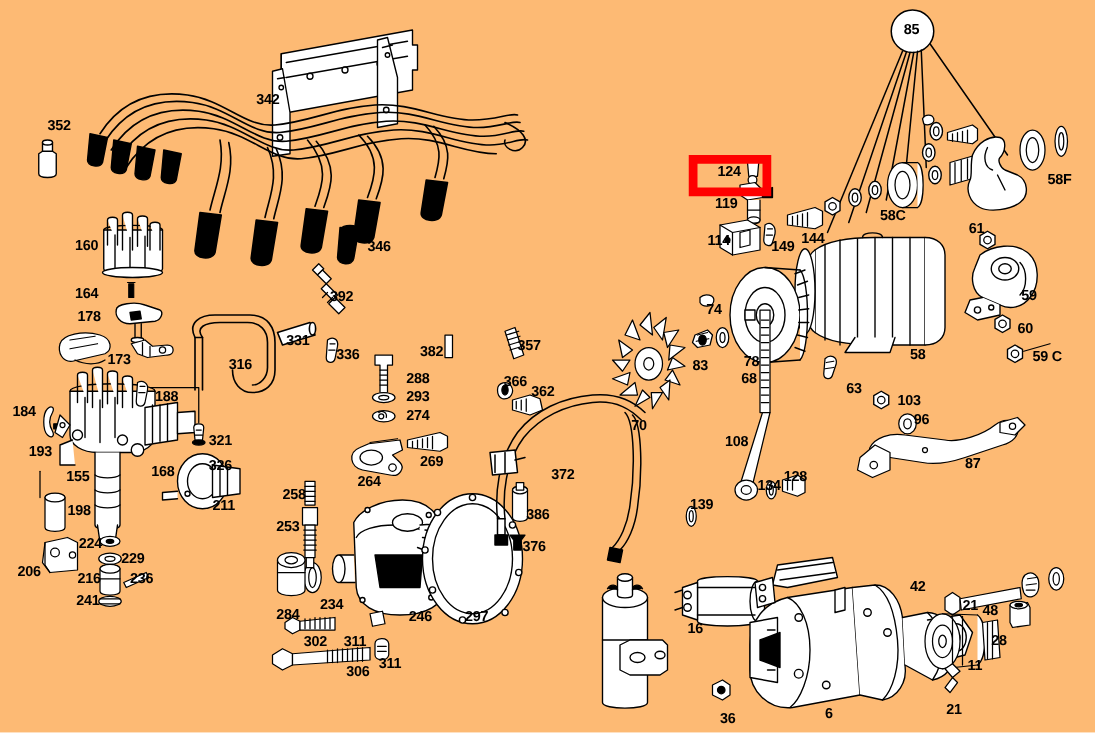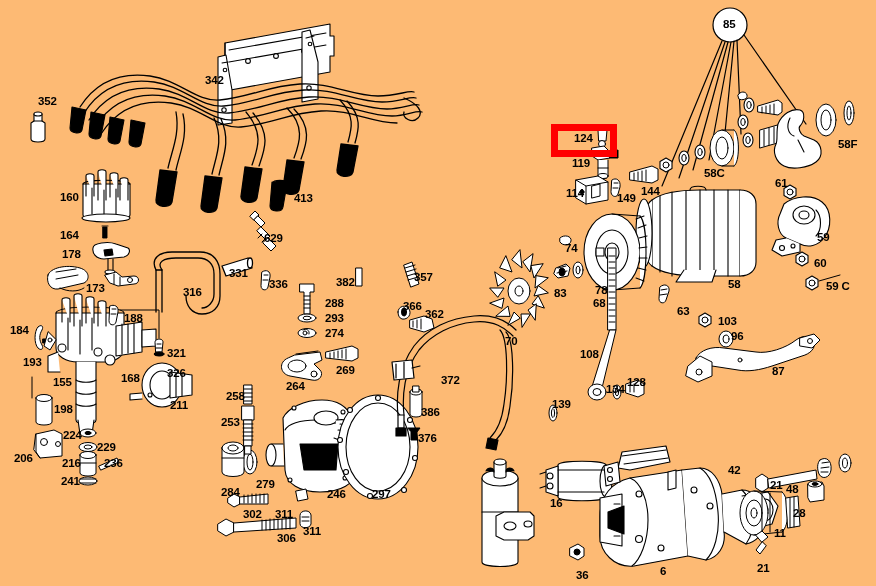--- a/index.html
+++ b/index.html
@@ -636,22 +636,22 @@
         <path d="M756,535 L762,531 L768,537 L762,542 Z" fill="#fff"></path>
         <path d="M762,542 L756,550 L760,554 L766,546 Z" fill="#fff"></path>
       </g>
     </g>
   </svg>
 
   <div class="callout" style="left:723px; top:19px;">85</div>
 
   <div class="callout" style="left:38px;  top:96px;">352</div>
   <div class="callout" style="left:205px; top:75px;">342</div>
-  <div class="callout" style="left:294px; top:193px;">413</div>
-  <div class="callout" style="left:264px; top:233px;">629</div>
+  <div class="callout" style="left:294px; top:193px;">346</div>
+  <div class="callout" style="left:264px; top:233px;">392</div>
   <div class="callout" style="left:60px;  top:192px;">160</div>
   <div class="callout" style="left:60px;  top:230px;">164</div>
   <div class="callout" style="left:62px;  top:249px;">178</div>
   <div class="callout" style="left:86px;  top:283px;">173</div>
   <div class="callout" style="left:124px; top:313px;">188</div>
   <div class="callout" style="left:10px;  top:325px;">184</div>
   <div class="callout" style="left:23px;  top:357px;">193</div>
   <div class="callout" style="left:53px;  top:377px;">155</div>
   <div class="callout" style="left:121px; top:373px;">168</div>
   <div class="callout" style="left:10px;  top:404px;margin-left:44px;">198</div>
@@ -672,21 +672,21 @@
   <div class="callout" style="left:325px; top:313px;">293</div>
   <div class="callout" style="left:325px; top:328px;">274</div>
   <div class="callout" style="left:414px; top:272px;">357</div>
   <div class="callout" style="left:403px; top:301px;">366</div>
   <div class="callout" style="left:425px; top:309px;">362</div>
   <div class="callout" style="left:286px; top:381px;">264</div>
   <div class="callout" style="left:336px; top:365px;">269</div>
   <div class="callout" style="left:226px; top:391px;">258</div>
   <div class="callout" style="left:221px; top:417px;">253</div>
   <div class="callout" style="left:221px; top:487px;">284</div>
-  <div class="callout" style="left:256px; top:479px;">279</div>
+  <div class="callout" style="left:256px; top:479px;">234</div>
   <div class="callout" style="left:327px; top:489px;">246</div>
   <div class="callout" style="left:372px; top:489px;">297</div>
   <div class="callout" style="left:243px; top:509px;">302</div>
   <div class="callout" style="left:275px; top:509px;">311</div>
   <div class="callout" style="left:277px; top:533px;">306</div>
   <div class="callout" style="left:303px; top:526px;">311</div>
   <div class="callout" style="left:441px; top:375px;">372</div>
   <div class="callout" style="left:421px; top:407px;">386</div>
   <div class="callout" style="left:418px; top:433px;">376</div>
   <div class="callout" style="left:574px; top:133px;">124</div>

